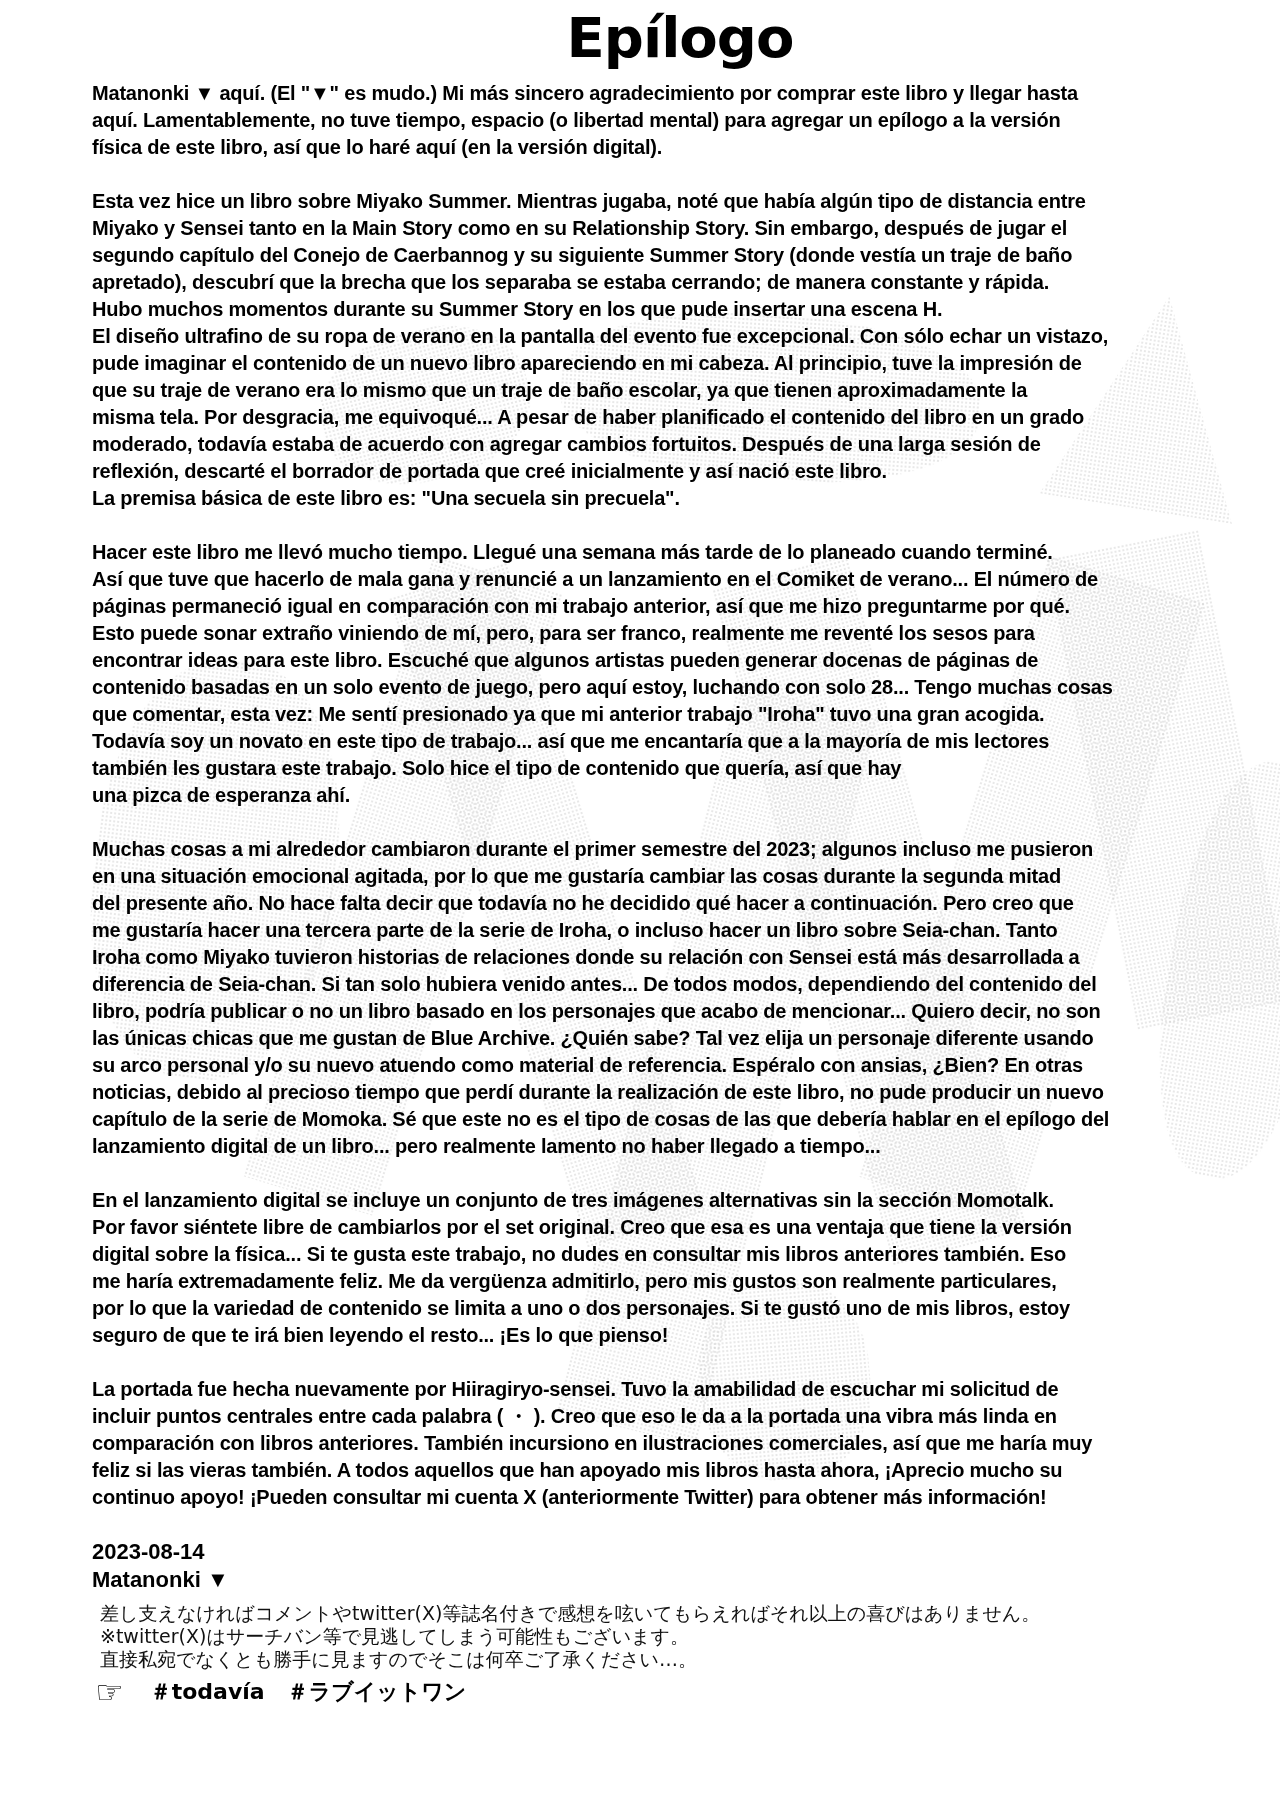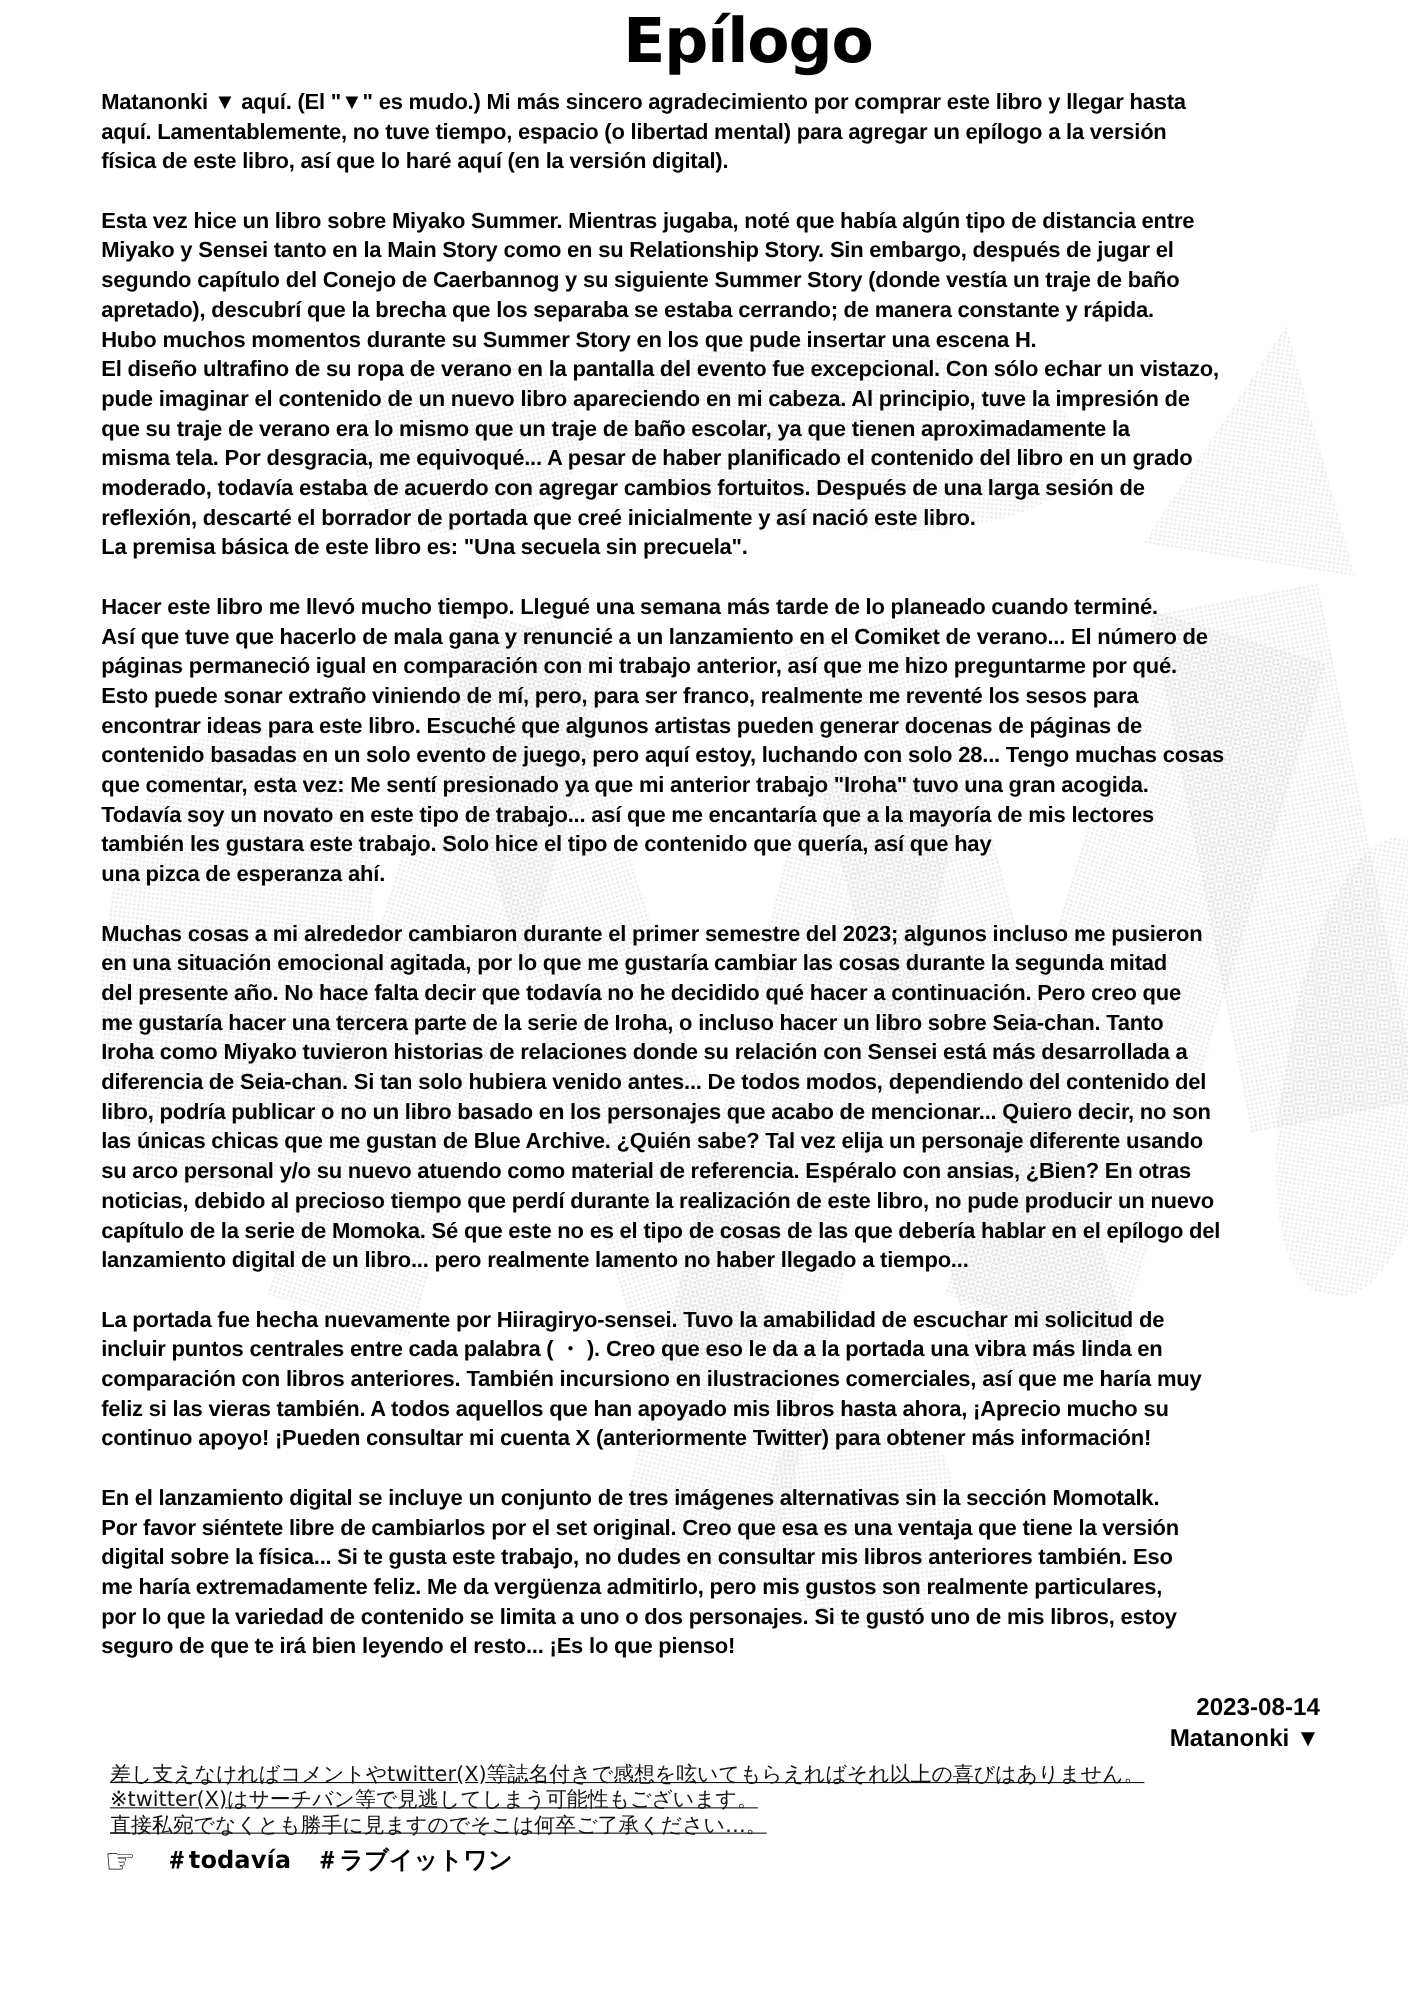--- a/index.html
+++ b/index.html
@@ -42,33 +42,31 @@
     margin:0 0 27px 0;
     font-weight:bold;
     font-size:20px;
     line-height:27px;
     letter-spacing:-0.2px;
     white-space:pre;
   }
   .farewell{margin-bottom:0;}
   .signature{
     width:1108px;
-    text-align:right;
     font-weight:bold;
     font-size:22px;
     line-height:28px;
   }
   .jp-footer{
     margin:8px 0 0 8px;
     font-family:"DejaVu Sans", sans-serif;
     font-weight:normal;
     font-size:19px;
     line-height:23px;
     color:#111;
-    text-decoration:underline;
   }
   .hashtag-row{
     margin:5px 0 0 3px;
     display:flex;
     align-items:center;
   }
   .hand{
     font-family:"DejaVu Sans", sans-serif;
     font-size:32px;
     line-height:32px;
@@ -133,31 +131,31 @@
 del presente año. No hace falta decir que todavía no he decidido qué hacer a continuación. Pero creo que
 me gustaría hacer una tercera parte de la serie de Iroha, o incluso hacer un libro sobre Seia-chan. Tanto
 Iroha como Miyako tuvieron historias de relaciones donde su relación con Sensei está más desarrollada a
 diferencia de Seia-chan. Si tan solo hubiera venido antes... De todos modos, dependiendo del contenido del
 libro, podría publicar o no un libro basado en los personajes que acabo de mencionar... Quiero decir, no son
 las únicas chicas que me gustan de Blue Archive. ¿Quién sabe? Tal vez elija un personaje diferente usando
 su arco personal y/o su nuevo atuendo como material de referencia. Espéralo con ansias, ¿Bien? En otras
 noticias, debido al precioso tiempo que perdí durante la realización de este libro, no pude producir un nuevo
 capítulo de la serie de Momoka. Sé que este no es el tipo de cosas de las que debería hablar en el epílogo del
 lanzamiento digital de un libro... pero realmente lamento no haber llegado a tiempo...</p>
-      <p class="para">La portada fue hecha nuevamente por Hiiragiryo-sensei. Tuvo la amabilidad de escuchar mi solicitud de
-incluir puntos centrales entre cada palabra ( ・ ). Creo que eso le da a la portada una vibra más linda en
-comparación con libros anteriores. También incursiono en ilustraciones comerciales, así que me haría muy
-feliz si las vieras también. A todos aquellos que han apoyado mis libros hasta ahora, ¡Aprecio mucho su
-continuo apoyo! ¡Pueden consultar mi cuenta X (anteriormente Twitter) para obtener más información!</p>
       <p class="para">En el lanzamiento digital se incluye un conjunto de tres imágenes alternativas sin la sección Momotalk.
 Por favor siéntete libre de cambiarlos por el set original. Creo que esa es una ventaja que tiene la versión
 digital sobre la física... Si te gusta este trabajo, no dudes en consultar mis libros anteriores también. Eso
 me haría extremadamente feliz. Me da vergüenza admitirlo, pero mis gustos son realmente particulares,
 por lo que la variedad de contenido se limita a uno o dos personajes. Si te gustó uno de mis libros, estoy
 seguro de que te irá bien leyendo el resto... ¡Es lo que pienso!</p>
+      <p class="para">La portada fue hecha nuevamente por Hiiragiryo-sensei. Tuvo la amabilidad de escuchar mi solicitud de
+incluir puntos centrales entre cada palabra ( ・ ). Creo que eso le da a la portada una vibra más linda en
+comparación con libros anteriores. También incursiono en ilustraciones comerciales, así que me haría muy
+feliz si las vieras también. A todos aquellos que han apoyado mis libros hasta ahora, ¡Aprecio mucho su
+continuo apoyo! ¡Pueden consultar mi cuenta X (anteriormente Twitter) para obtener más información!</p>
 
 
       <div class="signature">
         <div>2023-08-14</div>
         <div>Matanonki ▼</div>
       </div>
 
       <div class="jp-footer">
         <div class="jp-line">差し支えなければコメントやtwitter(X)等誌名付きで感想を呟いてもらえればそれ以上の喜びはありません。</div>
         <div class="jp-line">※twitter(X)はサーチバン等で見逃してしまう可能性もございます。</div>

